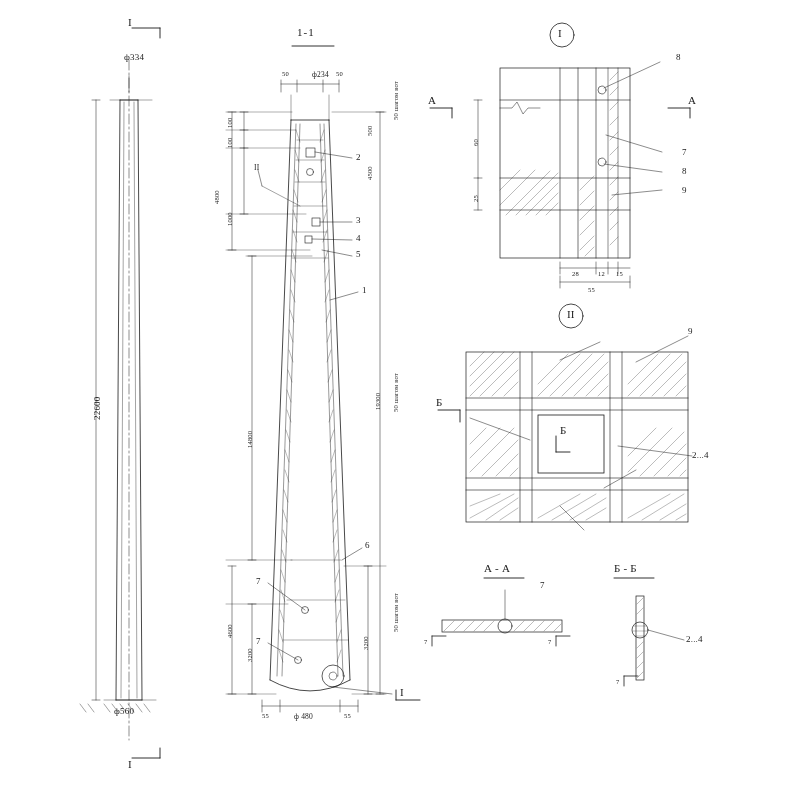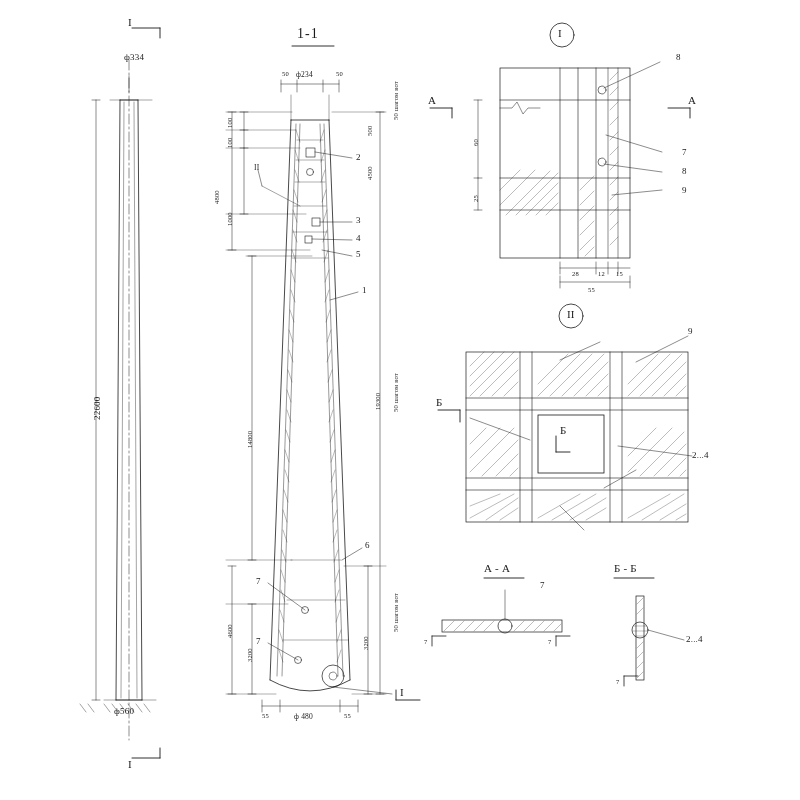--- a/index.html
+++ b/index.html
@@ -16,21 +16,21 @@
   .lbl{
     position:absolute;
     font-family:"Liberation Serif", serif;
     font-size:9px;
     color:#1a1a1a;
     white-space:nowrap;
     letter-spacing:.2px;
   }
   .lbl.sm{font-size:7.5px;}
   .lbl.xs{font-size:6.5px;}
-  .lbl.big{font-size:14px;letter-spacing:1px;}
+  .lbl.big{font-size:11px;letter-spacing:1px;}
   .lbl.mid{font-size:11px;}
   .rot90{transform:rotate(-90deg);transform-origin:0 0;}
 </style>
 </head>
 <body>
 
 <div id="sheet">
 
 <svg width="800" height="800" viewBox="0 0 800 800">
   <g fill="none" stroke="#1a1a1a" stroke-width="0.8" stroke-linecap="round">
@@ -450,21 +450,21 @@
 
 <div class="lbl" style="left:124px;top:52px;">ф334</div>
 <div class="lbl" style="left:114px;top:706px;">ф560</div>
 <div class="lbl rot90" style="left:92px;top:420px;">22600</div>
 <div class="lbl mid" style="left:128px;top:16px;">I</div>
 <div class="lbl mid" style="left:128px;top:758px;">I</div>
 
 <div class="lbl big" style="left:297px;top:26px;">1-1</div>
 
 <div class="lbl xs" style="left:282px;top:70px;">50</div>
-<div class="lbl sm" style="left:296px;top:70px;">ф234</div>
+<div class="lbl sm" style="left:312px;top:70px;">ф234</div>
 <div class="lbl xs" style="left:336px;top:70px;">50</div>
 
 <div class="lbl xs" style="left:262px;top:712px;">55</div>
 <div class="lbl sm" style="left:294px;top:712px;">ф 480</div>
 <div class="lbl xs" style="left:344px;top:712px;">55</div>
 
 <div class="lbl xs rot90" style="left:226px;top:128px;">100</div>
 <div class="lbl xs rot90" style="left:226px;top:148px;">100</div>
 <div class="lbl xs rot90" style="left:213px;top:204px;">4800</div>
 <div class="lbl xs rot90" style="left:226px;top:226px;">1000</div>

